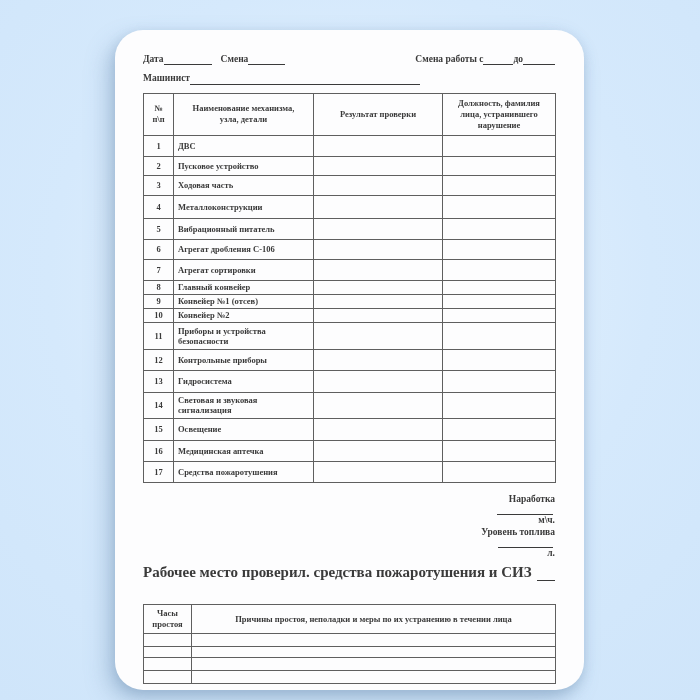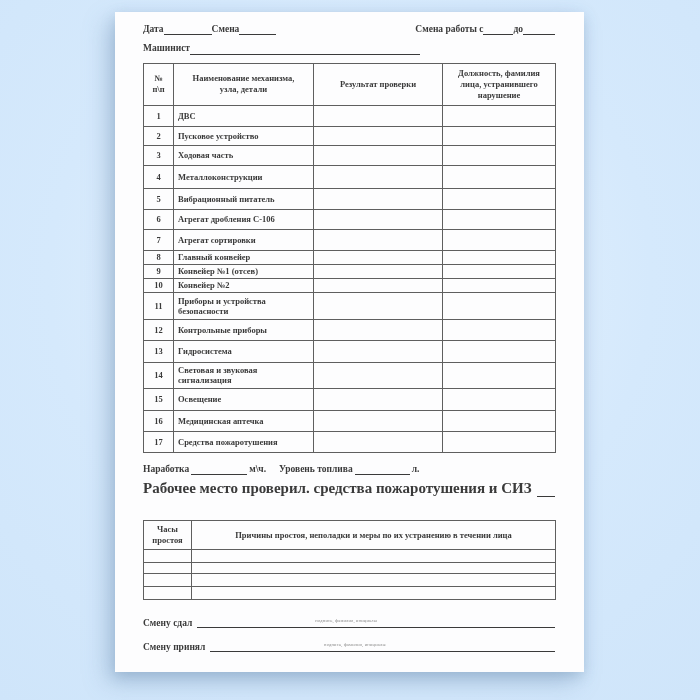--- a/index.html
+++ b/index.html
@@ -4,51 +4,52 @@
 <style>
   html,body{margin:0;padding:0;width:700px;height:700px;overflow:hidden;}
   body{
     background: radial-gradient(circle at 50% 40%, #e7f3fe 0%, #d5e9fc 55%, #cfe5fa 100%);
     font-family: "Liberation Serif", "DejaVu Serif", serif;
     color:#3a3a3a;
     font-weight:700;
   }
   .stage{position:absolute;inset:0;}
   .paper{
-    position:absolute; left:115px; top:12px; width:469px; height:660px;
+    position:absolute; left:115px; top:30px; width:469px; height:660px;
     background:#fdfdfe;
     box-sizing:border-box;
-    padding:12px 29px 0 28px;
+    padding:24px 29px 0 28px;
     box-shadow: -8px 10px 22px rgba(96,132,168,0.35), 0 4px 12px rgba(96,132,168,0.28);
+    border-radius: 28px;
   }
   .row{display:flex; align-items:flex-end; font-size:9.5px; line-height:1.2;}
   .top-row{justify-content:space-between;}
   .grp{display:flex; align-items:flex-end;}
   .bl{display:inline-block; border-bottom:1px solid #3a3a3a; height:9px;}
   .w48{width:48px}.w37{width:37px}.w30{width:30px}.w32{width:32px}
   .w230{width:230px}.w56{width:56px}.w55{width:55px}
-  .ml9{}
+  .ml9{margin-left:9px}
   .mt10{margin-top:8px}
   .intro{margin-top:13px; font-size:9.5px;}
   table{border-collapse:collapse; table-layout:fixed; margin-top:8px; width:412px;}
   th,td{border:1px solid #5f5f5f; padding:1px 3px; box-sizing:border-box;}
   th{font-size:8.5px; font-weight:700; text-align:center; vertical-align:middle;
      white-space:pre-line; line-height:1.3; padding:3px 2px;}
   td{font-size:8.5px; vertical-align:middle; line-height:1.2;}
   td.num{text-align:center; padding:0;}
   td.name{padding:1px 4px;font-family:Liberation Serif, serif;}
   .itable tr.hdr{height:42px}
   .itable tr.r1{height:21px}.itable tr.r2{height:19px}.itable tr.r3{height:20px}
   .itable tr.r4{height:23px}.itable tr.r5{height:21px}.itable tr.r6{height:20px}
   .itable tr.r7{height:21px}
   .itable tr.r8,.itable tr.r9,.itable tr.r10{height:14px}
   .itable tr.r11{height:27px}.itable tr.r12{height:21px}.itable tr.r13{height:22px}
   .itable tr.r14{height:26px}.itable tr.r15{height:22px}.itable tr.r16{height:21px}
   .itable tr.r17{height:21px}
-  .meters{margin-top:11px; font-size:9.5px;}
+  .meters{margin-top:11px; font-size:9.5px;flex-direction:column;}
   .meters .bl{margin:0 2px;}
   .sp16{display:inline-block;width:13px;}
   .workplace{margin-top:4px; font-size:15px;}
   .flexline{flex:1; border-bottom:1px solid #3a3a3a; height:10px; margin-left:5px;}
   .dtable{margin-top:23px;}
   .dtable tr.hdr{height:28px}
   .dtable tr.e1{height:13px}.dtable tr.e2{height:11px}
   .dtable tr.e3{height:13px}.dtable tr.e4{height:13px}
   .sig-row{display:flex; align-items:flex-end; margin-top:17px; font-size:9.5px;}
   .sig-row.second{margin-top:13px;text-align:right;}

